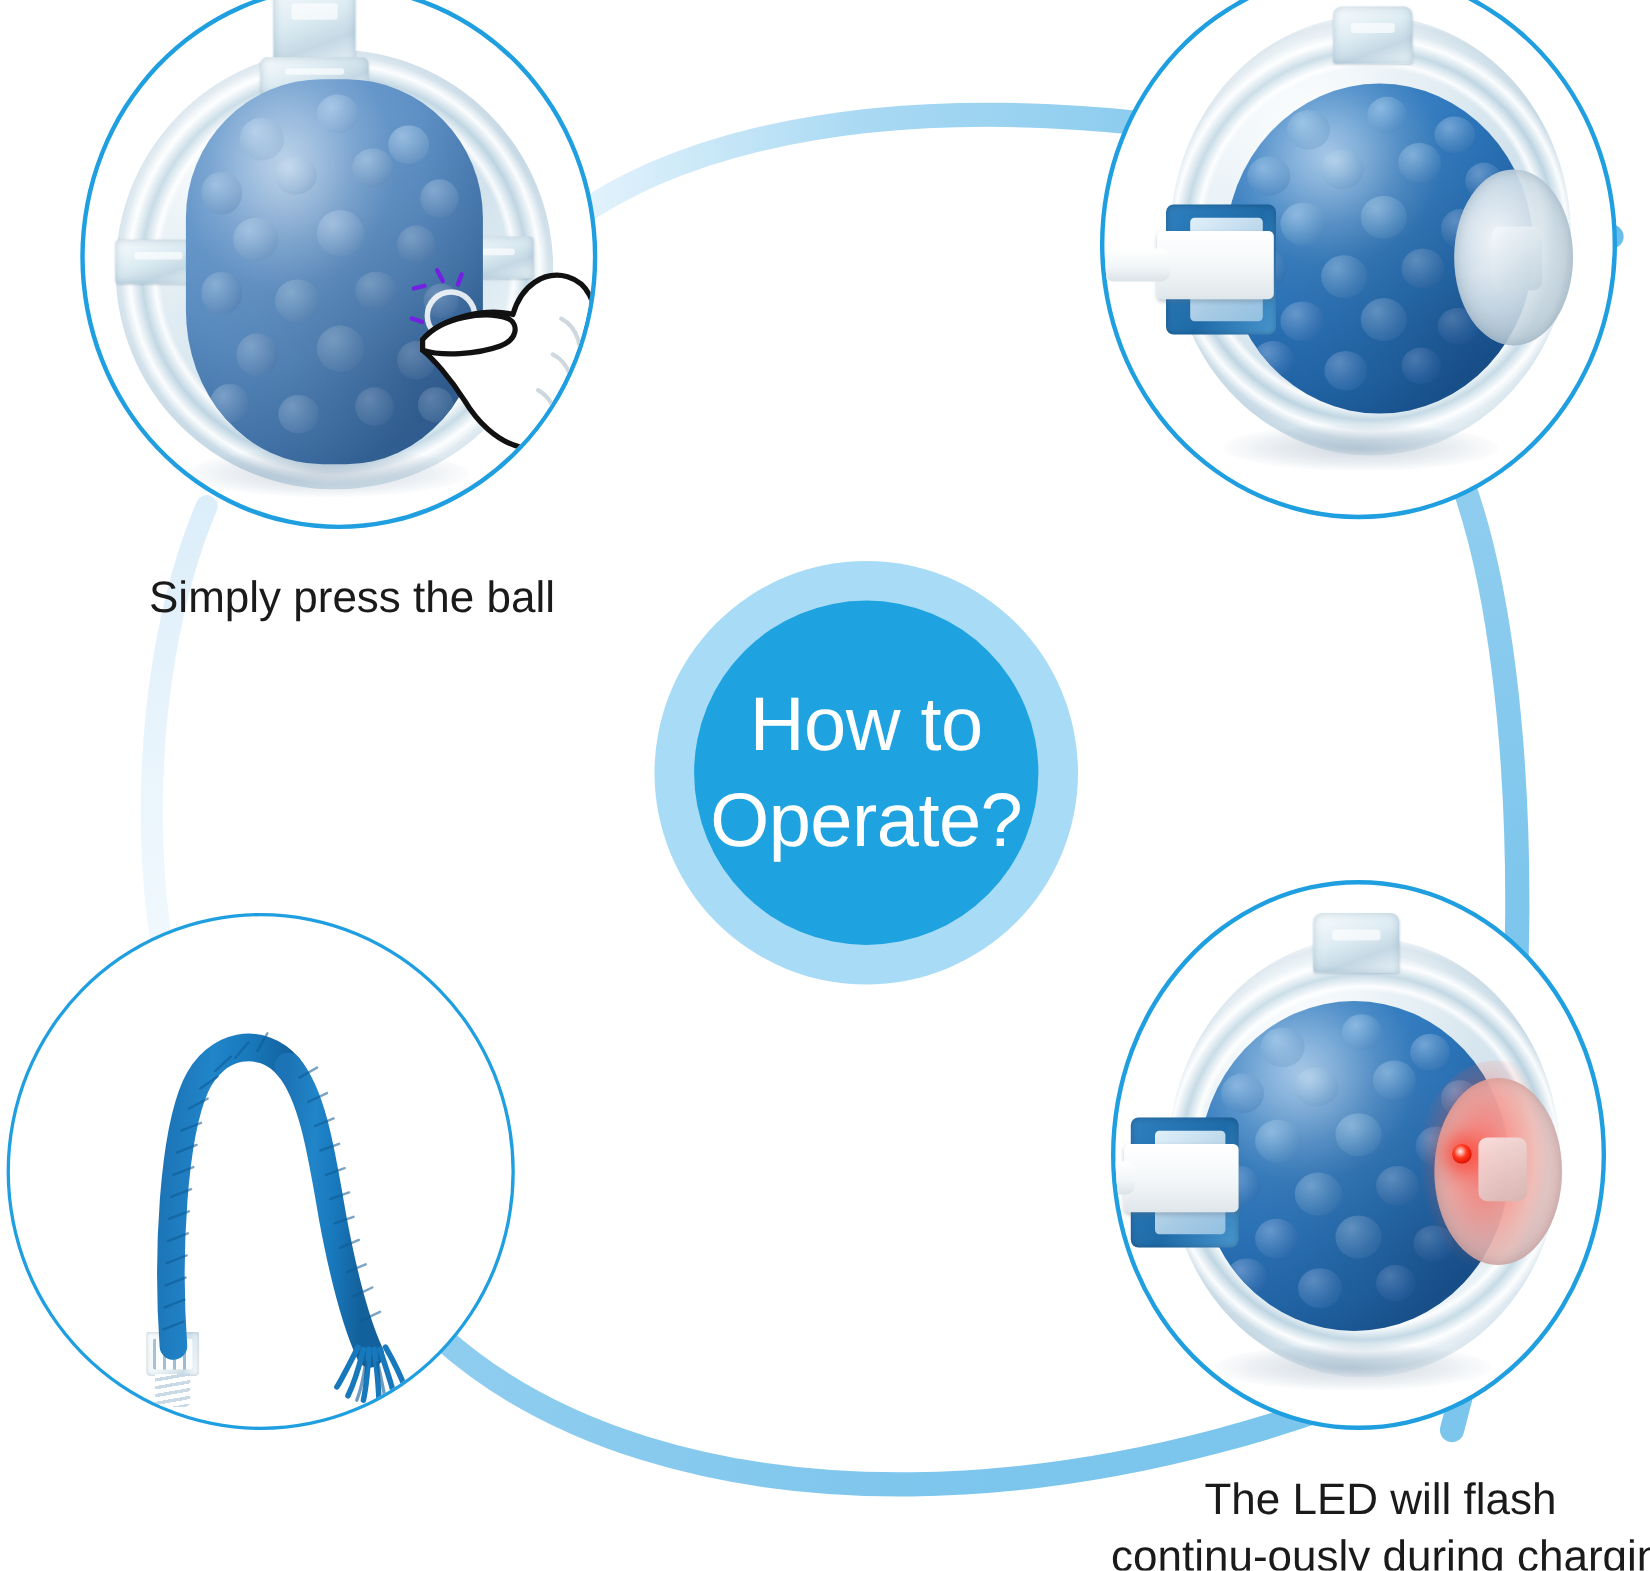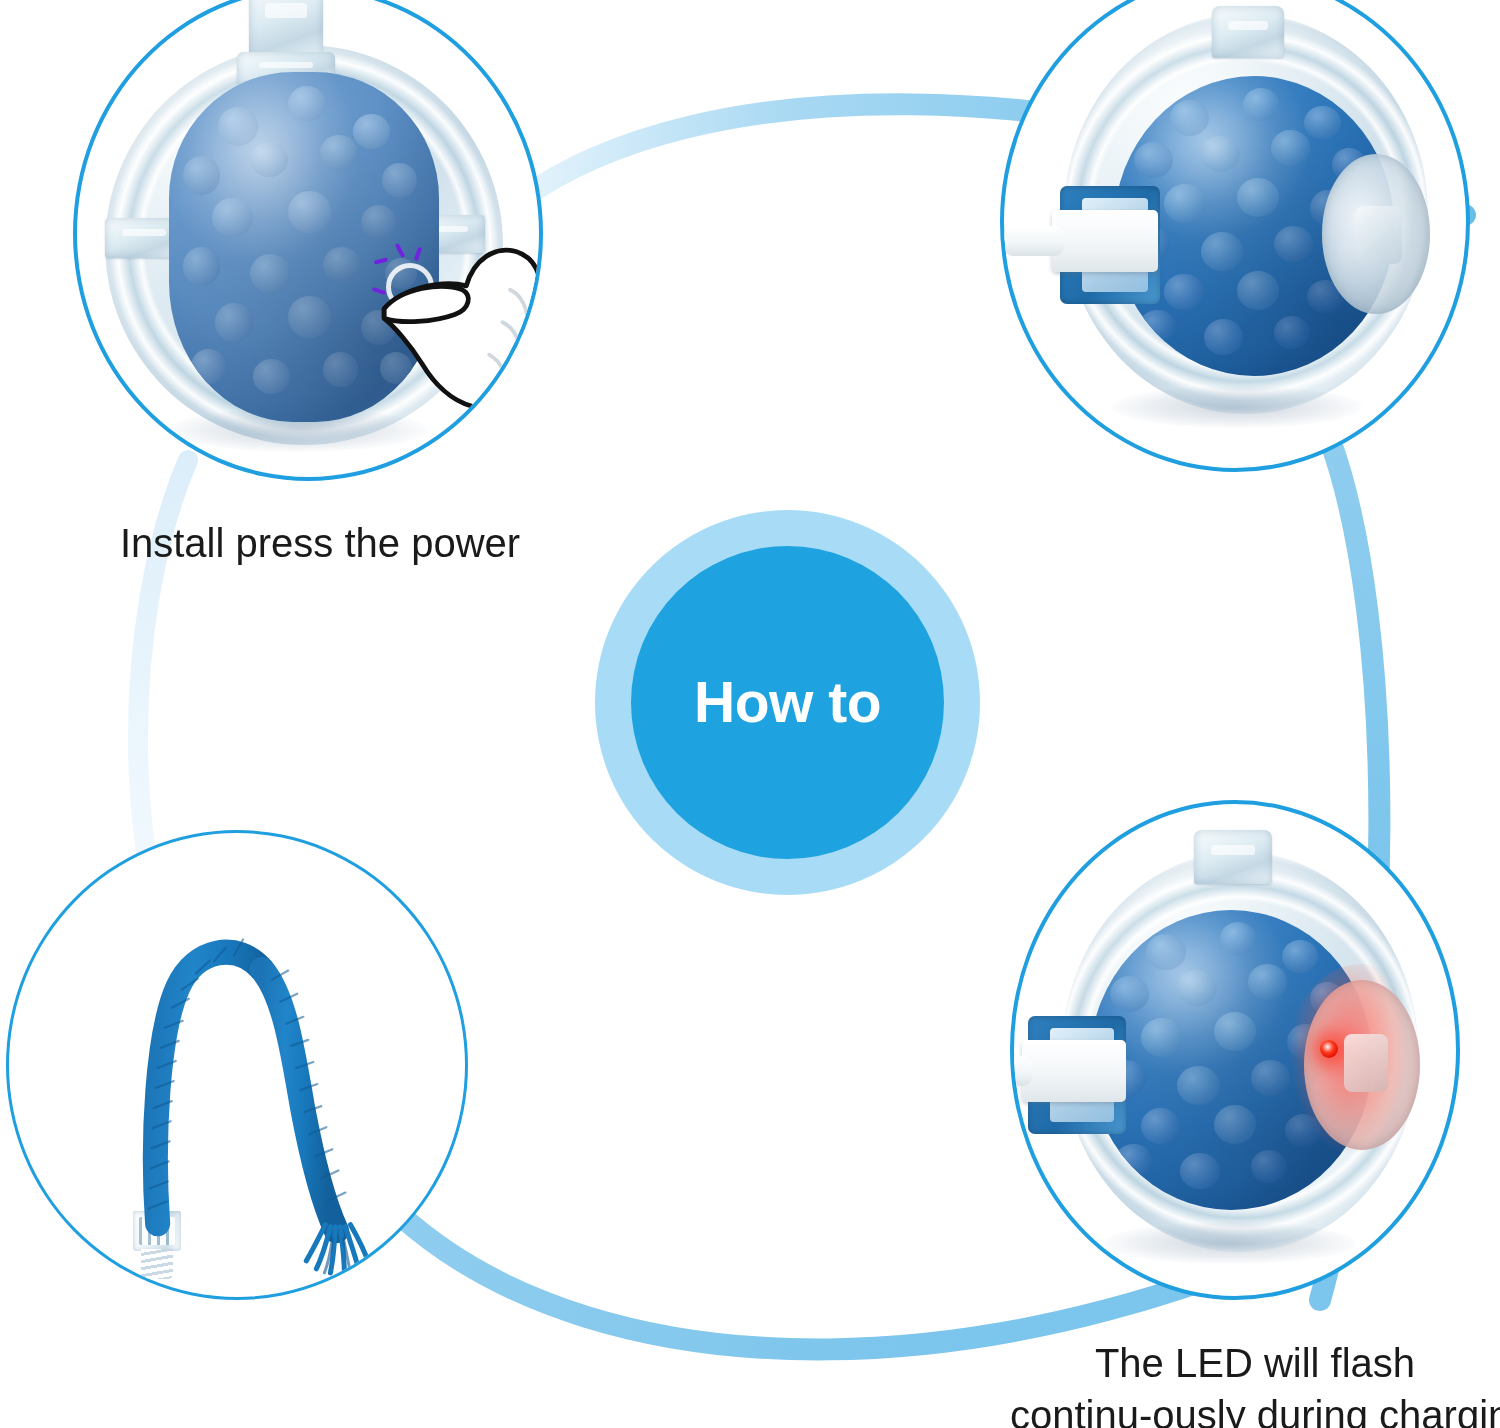--- a/index.html
+++ b/index.html
@@ -55,22 +55,22 @@
     height: 313px;
     border-radius: 50%;
     background: #1fa3e0;
     display: flex;
     flex-direction: column;
     align-items: center;
     justify-content: center;
   }
   .hub-core .line {
     color: #ffffff;
-    font-weight: bold;
-    font-size: 57px;
+    font-weight: normal;
+    font-size: 69px;
     letter-spacing: -0.5px;
     line-height: 1.26;
     white-space: nowrap;
   }
 
   
   .panel {
     position: absolute;
     z-index: 3;
   }
@@ -541,25 +541,26 @@
       <div class="usb-plug" style="left:8px; top:236px; width:104px; height:62px;"></div>
       <div class="usb-cable" style="left:-34px; top:252px; width:52px; height:30px;"></div>
 
     </div>
   </div>
 
   <div class="hub">
     <div class="hub-ring"></div>
     <div class="hub-core">
       <div class="line">How to</div>
+      <div class="line">Operate?</div>
     </div>
   </div>
 
   <div class="caption cap1">
-    <div>Install press the power</div>
+    <div>Simply press the ball</div>
   </div>
 
   <div class="caption cap2">
   </div>
 
 
   <div class="caption cap4">
     <div>The LED will flash</div>
     <div>continu-ously during charging</div>
   </div>

